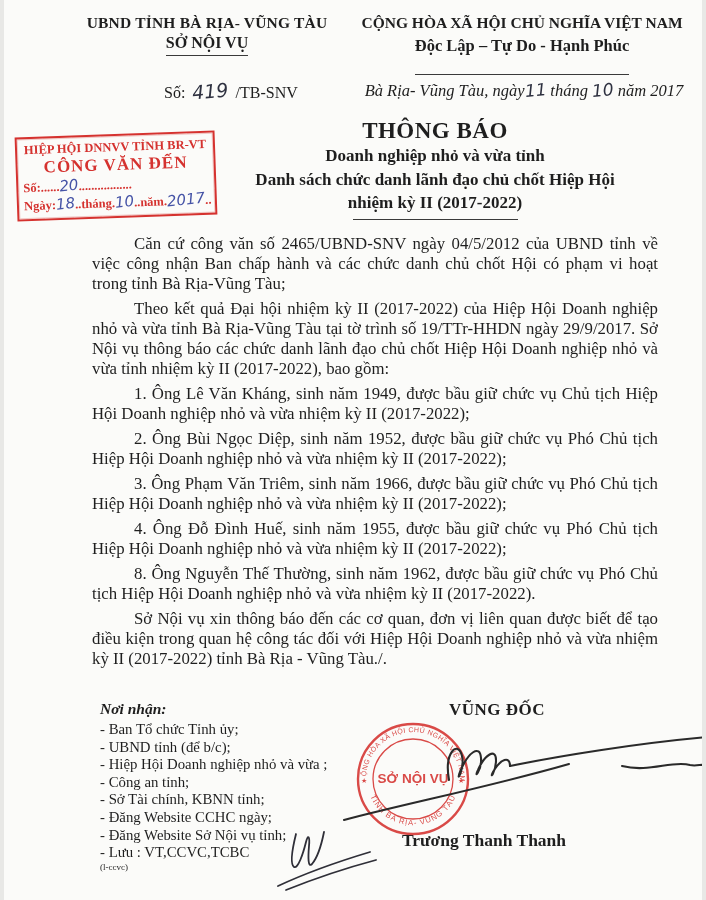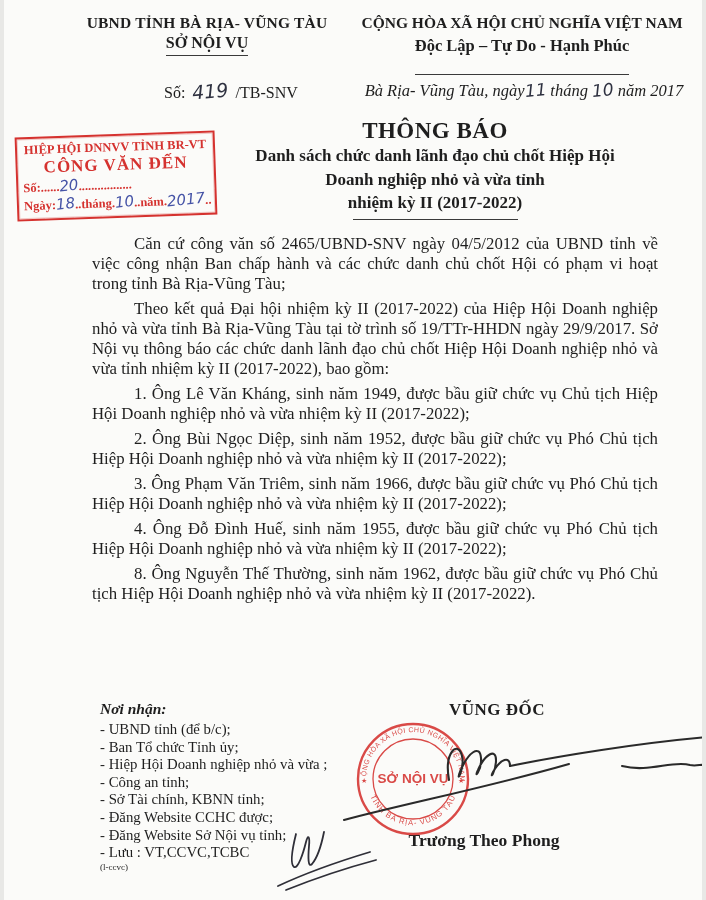--- a/index.html
+++ b/index.html
@@ -90,53 +90,54 @@
     <div class="s3">
       <span>Số:......</span><span class="hw-blue">20</span><span>.................</span>
     </div>
     <div class="s4">
       <span>Ngày:</span><span class="hw-blue">18</span><span>..tháng.</span><span class="hw-blue">10</span><span>..năm.</span><span class="hw-blue">2017</span><span>..</span>
     </div>
   </div>
 
   <div class="title">
     <div class="h">THÔNG BÁO</div>
+    <div class="t">Doanh nghiệp nhỏ và vừa tỉnh</div>
     <div class="t">Danh sách chức danh lãnh đạo chủ chốt Hiệp Hội</div>
-    <div class="t">Doanh nghiệp nhỏ và vừa tỉnh</div>
     <div class="t">nhiệm kỳ II (2017-2022)</div>
     <div class="rule"></div>
   </div>
 
   <div class="docbody">
       <p class="para">Căn cứ công văn số 2465/UBND-SNV ngày 04/5/2012 của UBND tỉnh về việc công nhận Ban chấp hành và các chức danh chủ chốt Hội có phạm vi hoạt trong tỉnh Bà Rịa-Vũng Tàu;</p>
       <p class="para">Theo kết quả Đại hội nhiệm kỳ II (2017-2022) của Hiệp Hội Doanh nghiệp nhỏ và vừa tỉnh Bà Rịa-Vũng Tàu tại tờ trình số 19/TTr-HHDN ngày 29/9/2017. Sở Nội vụ thông báo các chức danh lãnh đạo chủ chốt Hiệp Hội Doanh nghiệp nhỏ và vừa tỉnh nhiệm kỳ II (2017-2022), bao gồm:</p>
       <p class="para">1. Ông Lê Văn Kháng, sinh năm 1949, được bầu giữ chức vụ Chủ tịch Hiệp Hội Doanh nghiệp nhỏ và vừa nhiệm kỳ II (2017-2022);</p>
       <p class="para">2. Ông Bùi Ngọc Diệp, sinh năm 1952, được bầu giữ chức vụ Phó Chủ tịch Hiệp Hội Doanh nghiệp nhỏ và vừa nhiệm kỳ II (2017-2022);</p>
       <p class="para">3. Ông Phạm Văn Triêm, sinh năm 1966, được bầu giữ chức vụ Phó Chủ tịch Hiệp Hội Doanh nghiệp nhỏ và vừa nhiệm kỳ II (2017-2022);</p>
       <p class="para">4. Ông Đỗ Đình Huế, sinh năm 1955, được bầu giữ chức vụ Phó Chủ tịch Hiệp Hội Doanh nghiệp nhỏ và vừa nhiệm kỳ II (2017-2022);</p>
       <p class="para">8. Ông Nguyễn Thế Thường, sinh năm 1962, được bầu giữ chức vụ Phó Chủ tịch Hiệp Hội Doanh nghiệp nhỏ và vừa nhiệm kỳ II (2017-2022).</p>
+      <p class="para">Sở Nội vụ xin thông báo đến các cơ quan, đơn vị liên quan được biết để tạo điều kiện trong quan hệ công tác đối với Hiệp Hội Doanh nghiệp nhỏ và vừa nhiệm kỳ II (2017-2022) tỉnh Bà Rịa - Vũng Tàu./.</p>
     </div>
 
   <div class="recips">
     <div class="rt">Nơi nhận:</div>
     <div>
+        <div class="item">- Ban Tổ chức Tỉnh ủy;</div>
         <div class="item">- UBND tỉnh (để b/c);</div>
-        <div class="item">- Ban Tổ chức Tỉnh ủy;</div>
         <div class="item">- Hiệp Hội Doanh nghiệp nhỏ và vừa ;</div>
         <div class="item">- Công an tỉnh;</div>
         <div class="item">- Sở Tài chính, KBNN tỉnh;</div>
-        <div class="item">- Đăng Website CCHC được;</div>
+        <div class="item">- Đăng Website CCHC ngày;</div>
         <div class="item">- Đăng Website Sở Nội vụ tỉnh;</div>
         <div class="item">- Lưu : VT,CCVC,TCBC</div>
       </div>
     <div class="note">(l-ccvc)</div>
   </div>
 
   <div class="sign-title">VŨNG ĐỐC</div>
-  <div class="sign-name">Trương Theo Phong</div>
+  <div class="sign-name">Trương Thanh Thanh</div>
 
   <svg class="rstamp" viewBox="0 0 130 130">
     <circle cx="65" cy="65" r="55" fill="none" stroke="#d5322f" stroke-width="2.4"></circle>
     <circle cx="65" cy="65" r="40" fill="none" stroke="#d5322f" stroke-width="1.3"></circle>
     <defs>
       <path id="arcTop" d="M 18,65 A 47,47 0 1 1 112,65" fill="none"></path>
       <path id="arcBot" d="M 19.5,72 A 46,46 0 0 0 110.5,72" fill="none"></path>
     </defs>
     <text font-size="7" fill="#d5322f" letter-spacing="0.4">
       <textPath href="#arcTop" startOffset="50%" text-anchor="middle">CỘNG HÒA XÃ HỘI CHỦ NGHĨA VIỆT NAM</textPath>

